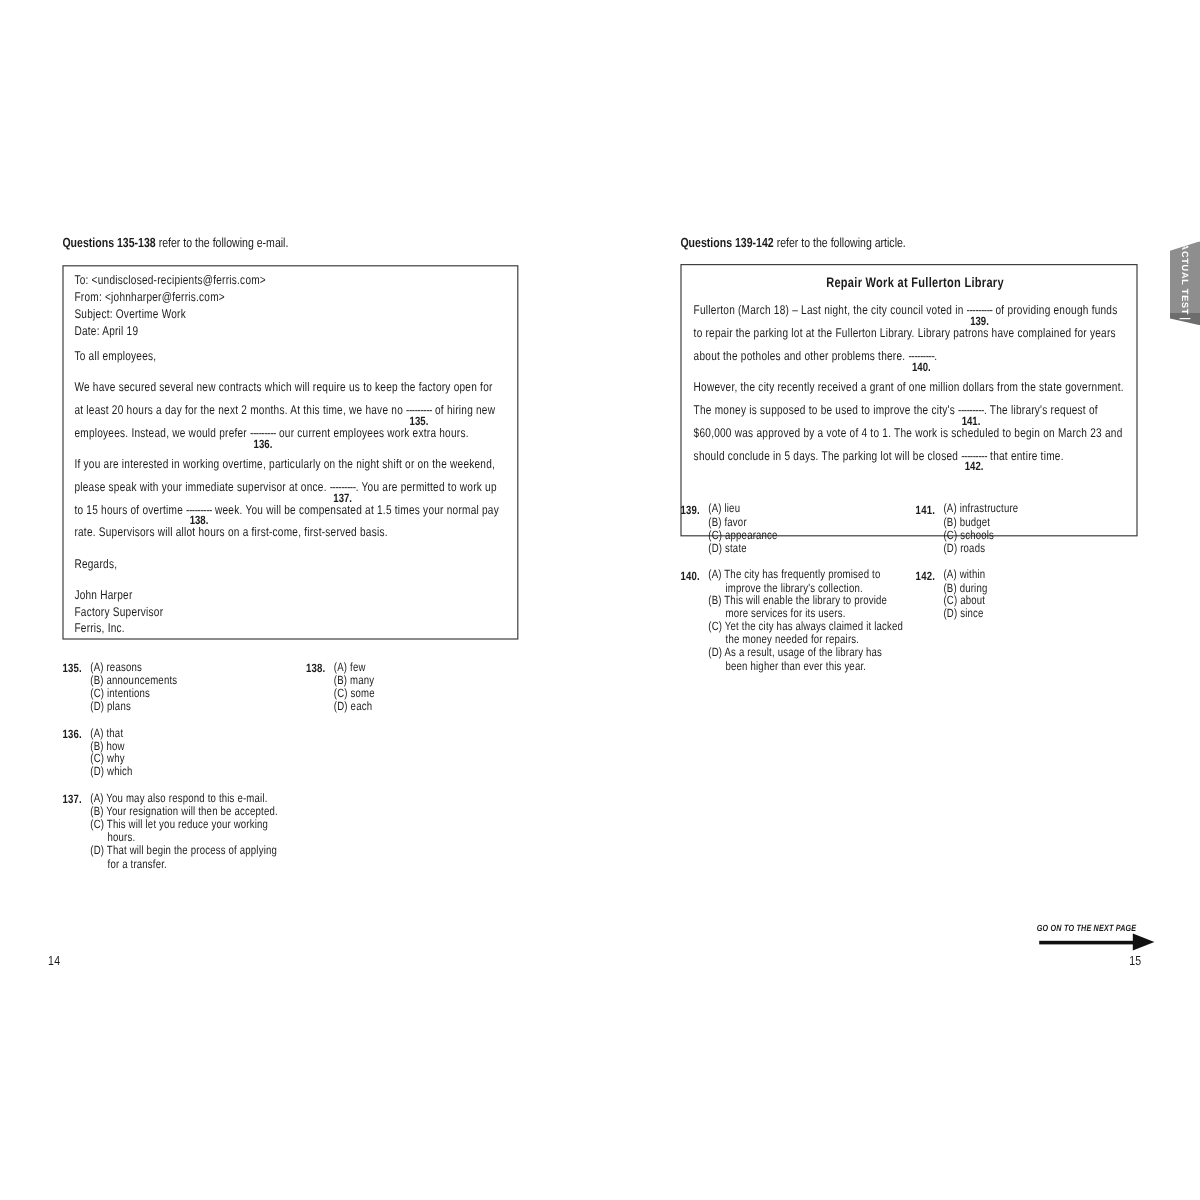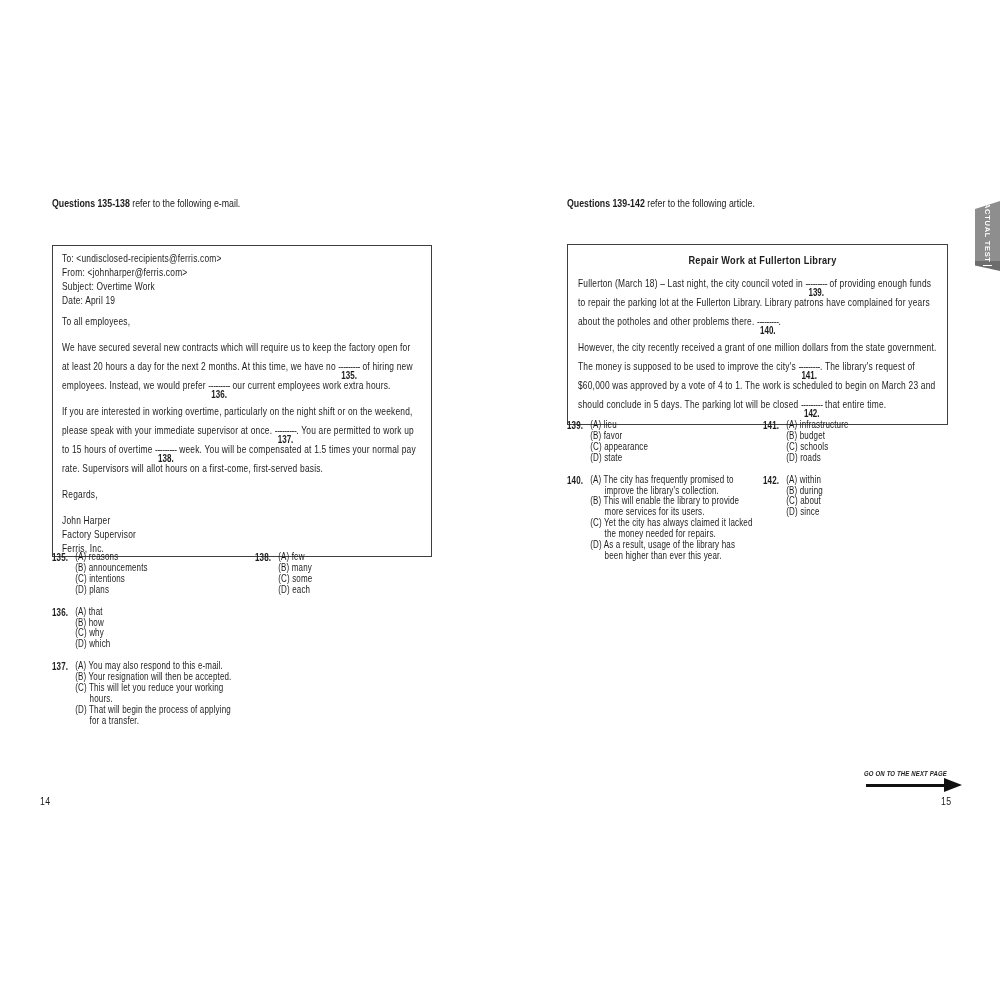--- a/index.html
+++ b/index.html
@@ -8,23 +8,23 @@
     font-family:"Liberation Sans","DejaVu Sans",sans-serif;color:#1c1c1c;
     overflow:hidden;
   }
   .abs{position:absolute;}
   
   .cx{transform:scaleX(0.8);transform-origin:0 0;}
 
   .qheader{font-size:11px;white-space:nowrap;}
   .qheader b{font-weight:bold;}
 
-  .box{position:absolute;border:1px solid #3f3f3f;box-sizing:border-box;background:#fff;margin-top:24px;}
+  .box{position:absolute;border:1px solid #3f3f3f;box-sizing:border-box;background:#fff;}
   #email-box{left:52px;top:221px;width:380px;height:312px;padding:6px 0 0 9px;}
-  #article-box{left:567px;top:220px;width:381px;height:181px;padding:8px 0 0 10px;}
+  #article-box{left:567px;top:220px;width:381px;height:227px;padding:8px 0 0 10px;}
 
   .line{height:19px;line-height:13px;font-size:10.5px;letter-spacing:.25px;white-space:nowrap;width:125%;}
   .line.tight{height:14px;}
   .line.gap{margin-top:7px;}
 
   .article-title{font-weight:bold;font-size:11.5px;text-align:center;height:24px;line-height:14px;letter-spacing:.3px;}
 
   .blank{position:relative;display:inline-block;}
   .dashes{letter-spacing:-.5px;}
   .bnum{position:absolute;left:50%;transform:translateX(-50%);top:8.5px;font-weight:bold;font-size:10px;letter-spacing:0;}

